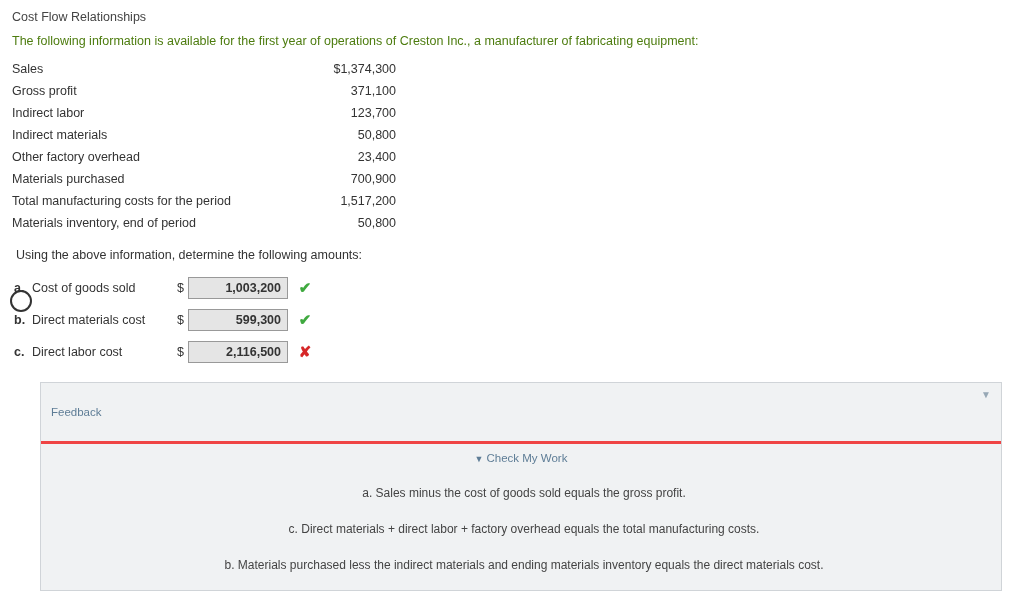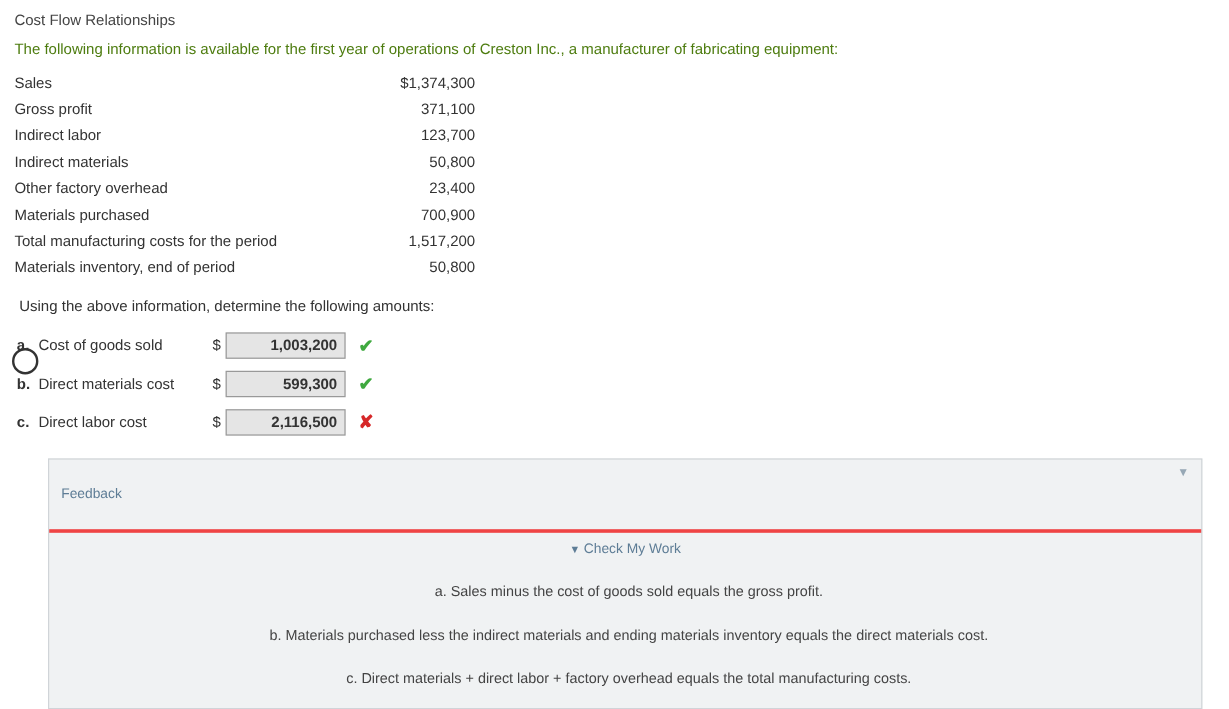--- a/index.html
+++ b/index.html
@@ -178,19 +178,19 @@
     <div class="feedback-header">
       <span>Feedback</span>
       <span class="chev">▼</span>
     </div>
     <div class="feedback-body">
       <div class="check-toggle">
         <span class="tri">▼</span><span>Check My Work</span>
       </div>
       <div id="feedback-lines">
           <div class="fb-line">a. Sales minus the cost of goods sold equals the gross profit.</div>
+          <div class="fb-line">c. Direct materials + direct labor + factory overhead equals the total manufacturing costs.</div>
           <div class="fb-line">b. Materials purchased less the indirect materials and ending materials inventory equals the direct materials cost.</div>
-          <div class="fb-line">c. Direct materials + direct labor + factory overhead equals the total manufacturing costs.</div>
         </div>
     </div>
   </div>
 
 </div>
 
 </body></html>

